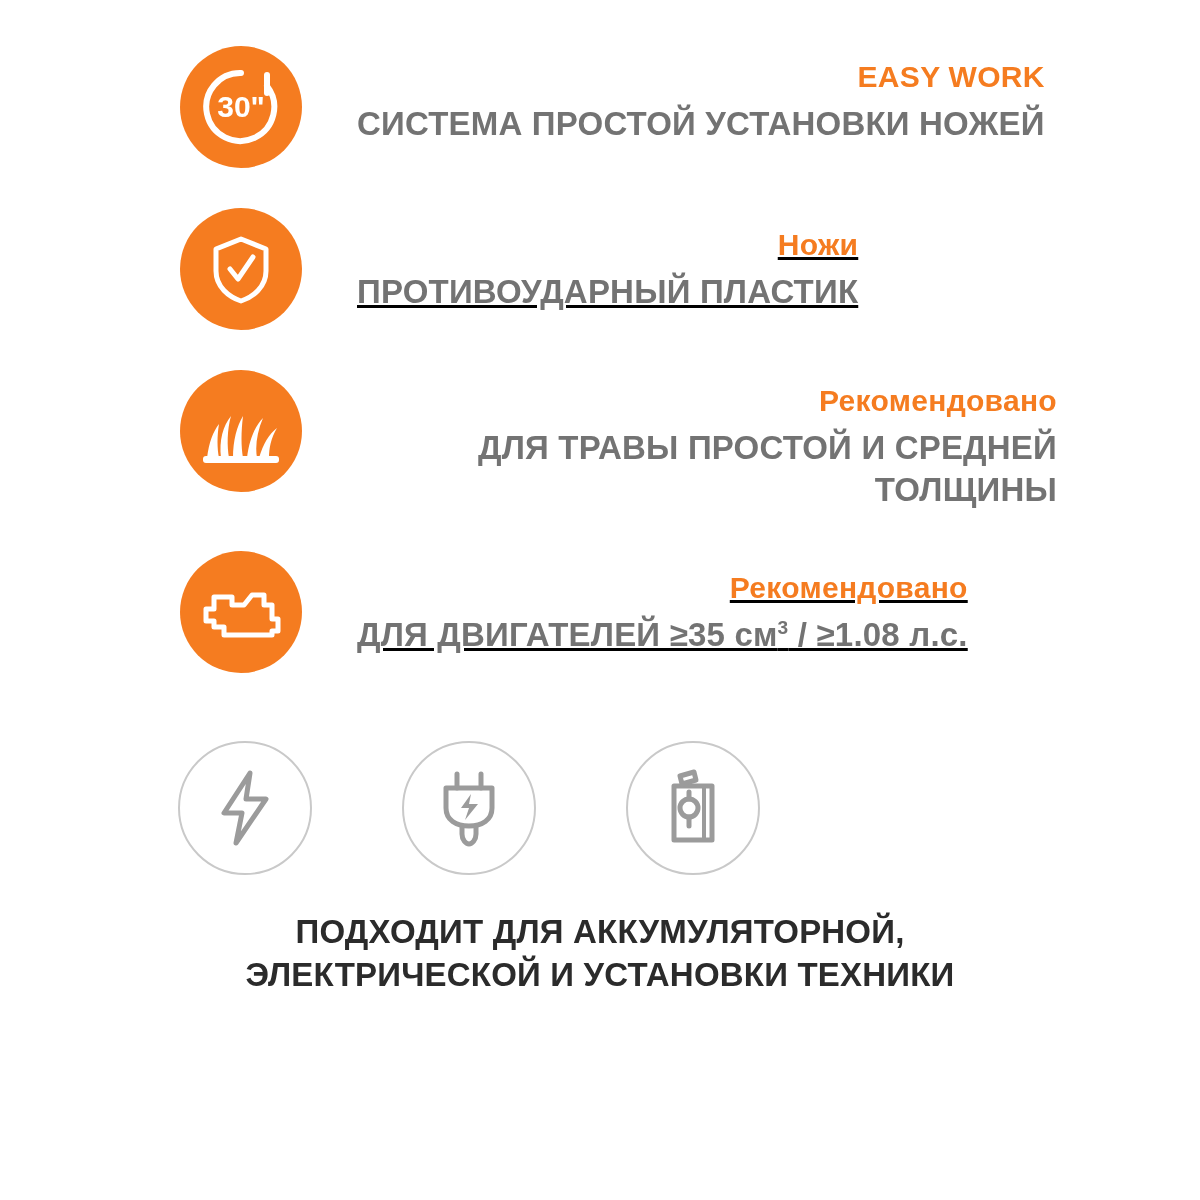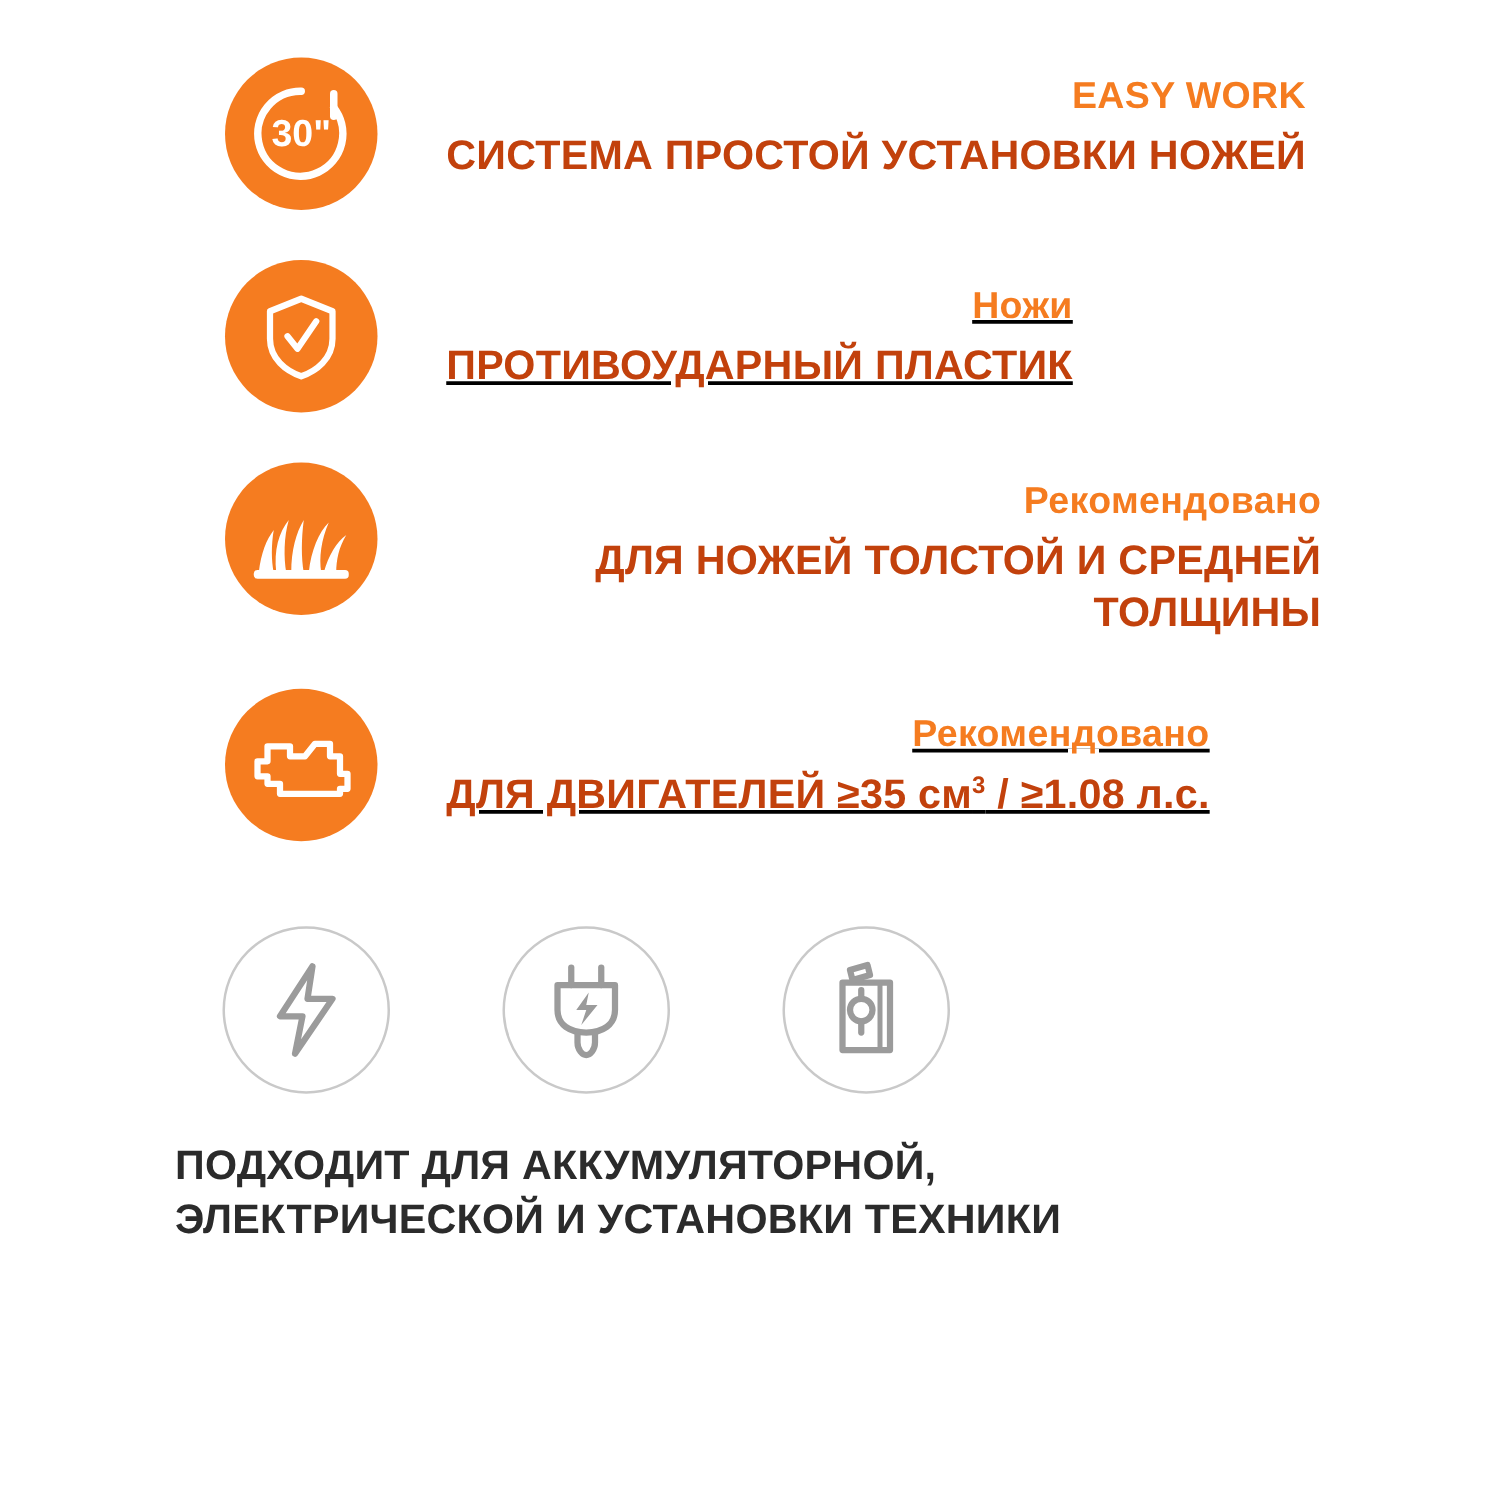--- a/index.html
+++ b/index.html
@@ -49,21 +49,21 @@
   }
   .feature-title {
     color: #F57C20;
     font-size: 30px;
     font-weight: bold;
     letter-spacing: 0.3px;
     line-height: 1.1;
     margin: 0 0 10px 0;
   }
   .feature-desc {
-    color: #c2410c;
+    color: #737373;
     font-size: 33px;
     font-weight: bold;
     line-height: 1.28;
     margin: 0;
     max-width: 700px;
     letter-spacing: 0.2px;
   }
   .feature-desc sup {
     font-size: 0.58em;
     vertical-align: super;
@@ -94,20 +94,21 @@
     border-radius: 50%;
     border: 2px solid #c9c9c9;
     display: flex;
     align-items: center;
     justify-content: center;
     margin-right: 90px;
     background: #ffffff;
   }
   .compat-caption {
     margin-top: 36px;
+    text-align: center;
     color: #2b2b2b;
     font-size: 33px;
     font-weight: bold;
     line-height: 1.3;
     letter-spacing: 0.2px;
     padding: 0 80px;
   }
   .arc-text {
     font-size: 30px;
     font-weight: bold;
@@ -157,21 +158,21 @@
             <path d="M24 62 C22 44 26 30 34 20 C30 34 30 50 32 62 Z"></path>
             <path d="M36 62 C36 44 40 30 46 20 C44 36 44 50 46 62 Z"></path>
             <path d="M50 62 C52 44 58 30 66 22 C60 36 58 50 60 62 Z"></path>
             <path d="M62 62 C66 48 72 38 80 32 C74 42 72 52 72 62 Z"></path>
             <rect x="6" y="60" width="76" height="7" rx="3"></rect>
           </g>
         </svg>
       </div>
       <div class="feature-text">
         <p class="feature-title">Рекомендовано</p>
-        <p class="feature-desc">ДЛЯ НОЖЕЙ ТОЛСТОЙ И СРЕДНЕЙ ТОЛЩИНЫ</p>
+        <p class="feature-desc">ДЛЯ ТРАВЫ ПРОСТОЙ И СРЕДНЕЙ ТОЛЩИНЫ</p>
       </div>
     </div>
 
     <div class="feature-row row-4">
       <div class="icon-badge">
         <svg width="86" height="66" viewBox="0 0 86 66" aria-hidden="true">
           <path d="M16 26 L16 18 L34 18 L34 26 L46 26 L54 16 L66 16 L66 26 L74 26 L74 40 L80 40 L80 52
                    L74 52 L74 56 L26 56 L26 48 L16 48 L16 42 L8 42 L8 30 L16 30 Z" fill="none" stroke="#ffffff" stroke-width="5" stroke-linejoin="round" stroke-linecap="round"></path>
         </svg>
       </div>

